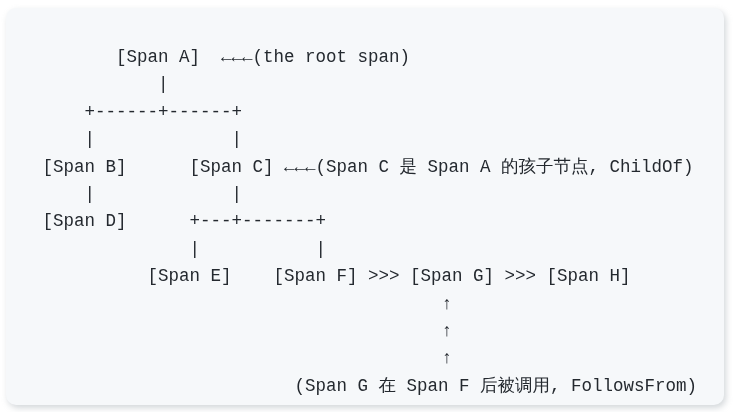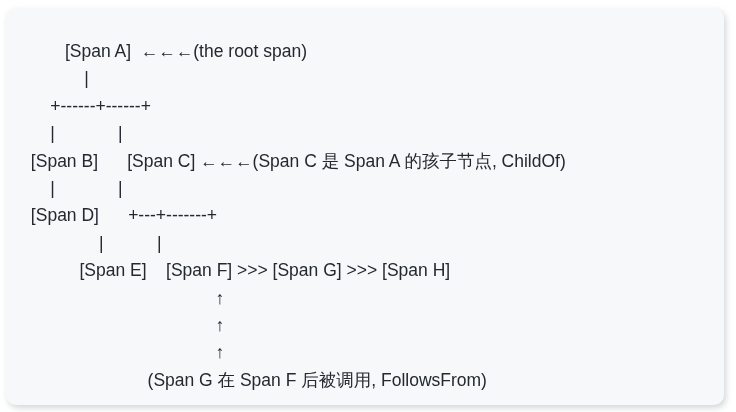--- a/index.html
+++ b/index.html
@@ -22,22 +22,22 @@
     top: 8px;
     width: 718px;
     height: 397px;
     background: var(--panel-bg);
     border-radius: 10px;
     box-shadow: 2px 3px 6px rgba(140, 149, 159, 0.38);
     padding: 24px 14px 12px 14px;
     overflow: hidden;
   }
   pre.ascii-diagram {
-    margin: 6px;
-    font-family: Liberation Sans, sans-serif;
+    margin: 12px;
+    font-family: Liberation Mono, monospace;
     font-size: 17.5px;
     line-height: 27.4px;
     letter-spacing: 0;
     color: var(--text);
     white-space: pre;
   }
 </style>
 </head>
 <body>
 

